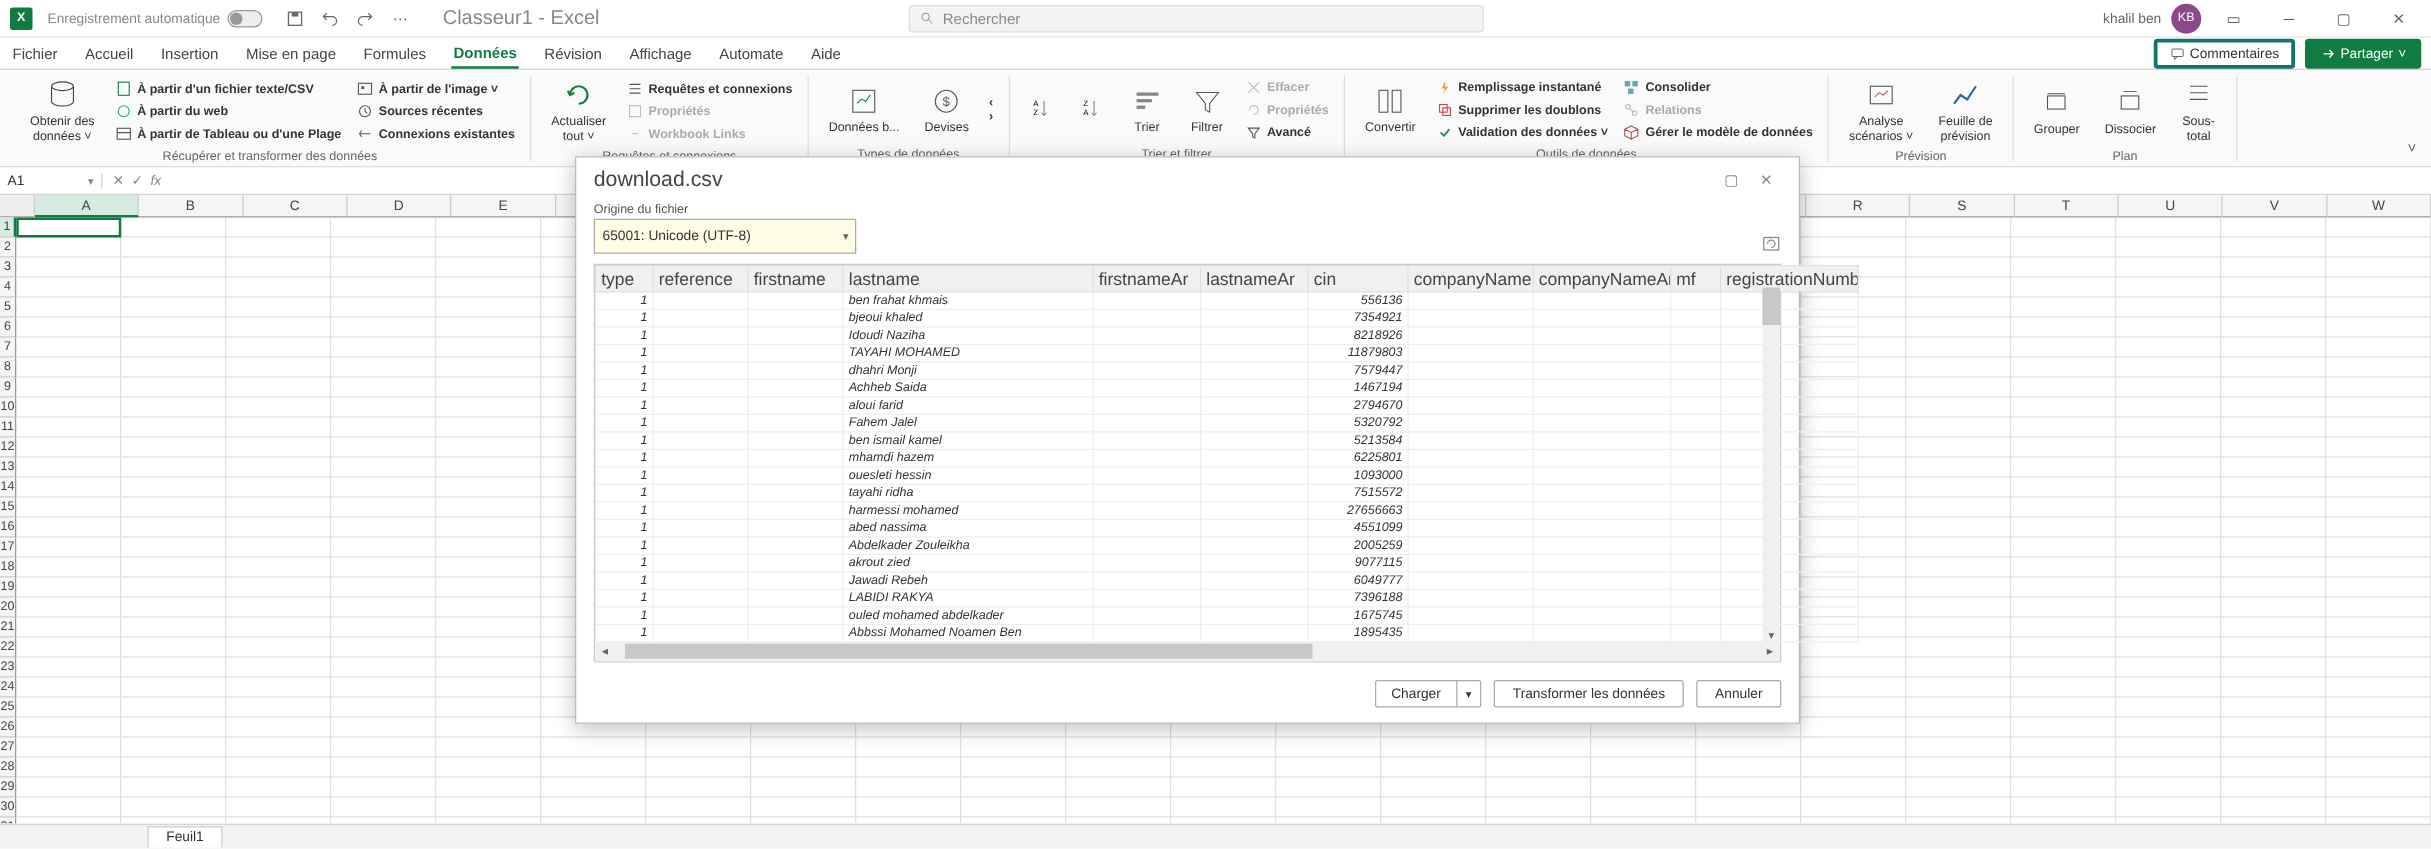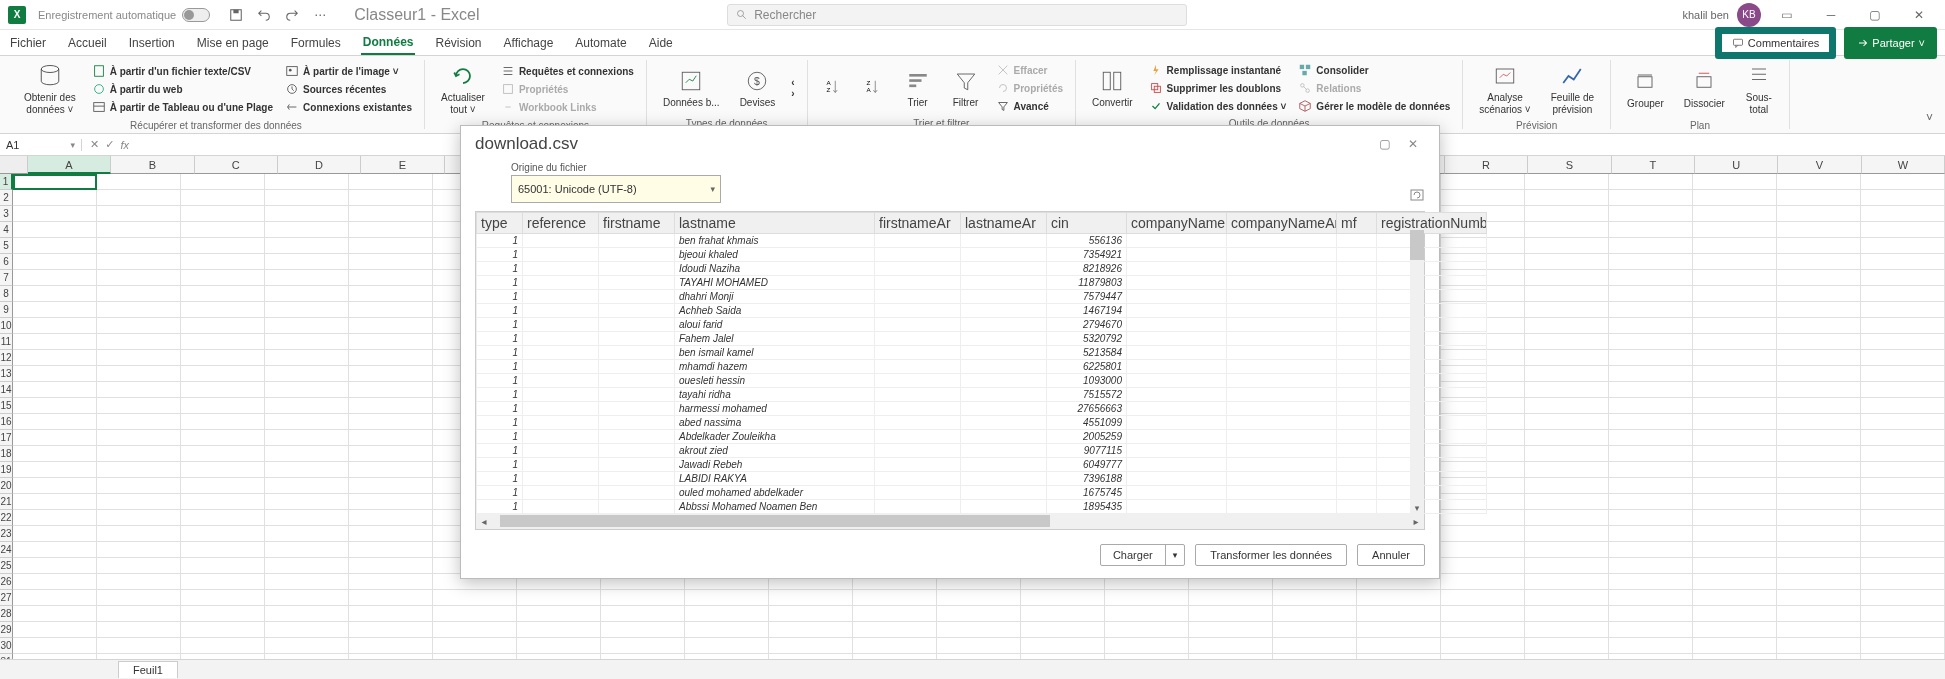--- a/index.html
+++ b/index.html
@@ -18,21 +18,21 @@
 .user-area { display:flex; align-items:center; gap:8px; margin-left:auto; }
 .user-name { color:#666; font-size:11px; }
 .avatar { width:24px; height:24px; border-radius:50%; background:#8a4a8a; color:#fff; display:flex; align-items:center; justify-content:center; font-size:10px; }
 .win-btn { width:36px; height:28px; display:flex; align-items:center; justify-content:center; color:#666; cursor:pointer; }
 
 
 .tabs { height:26px; display:flex; align-items:center; padding:0 8px; gap:18px; border-bottom:1px solid #d4d4d4; }
 .tab { font-size:12px; color:#444; padding:4px 2px; cursor:pointer; }
 .tab.active { border-bottom:2px solid #107c41; color:#107c41; font-weight:600; }
 .tab-right { margin-left:auto; display:flex; gap:8px; }
-.btn-comments { border:7px solid #0f766e; padding:3px 10px; border-radius:3px; font-size:11px; cursor:pointer; display:flex; align-items:center; gap:4px; }
+.btn-comments { border:3px solid #0f766e; padding:3px 10px; border-radius:3px; font-size:11px; cursor:pointer; display:flex; align-items:center; gap:4px; }
 .btn-share { background:#107c41; color:#fff; padding:3px 12px; border-radius:3px; font-size:11px; cursor:pointer; display:flex; align-items:center; gap:4px; }
 
 
 .ribbon { height:78px; background:#fafafa; border-bottom:1px solid #d4d4d4; display:flex; padding:4px 8px; }
 .group { border-right:1px solid #e0e0e0; padding:0 10px; display:flex; flex-direction:column; justify-content:space-between; }
 .group-content { display:flex; gap:8px; flex:1; }
 .group-label { text-align:center; font-size:10px; color:#666; padding-top:2px; }
 .big-btn { display:flex; flex-direction:column; align-items:center; justify-content:center; padding:2px 6px; cursor:pointer; text-align:center; font-size:10px; line-height:1.2; }
 .big-btn .ico { width:28px; height:28px; margin-bottom:2px; }
 .small-btn-col { display:flex; flex-direction:column; gap:2px; justify-content:center;font-weight:bold; }
@@ -63,21 +63,21 @@
 .cell-row { display:flex; height:16px; }
 .cell { width:84px; border-right:1px solid #e0e0e0; border-bottom:1px solid #e0e0e0; }
 .active-cell { position:absolute; top:0; left:0; width:84px; height:16px; border:2px solid #107c41; pointer-events:none; }
 
 
 .dialog { position:absolute; left:460px; top:125px; width:980px; background:#fff; border:1px solid #bbb; box-shadow:0 4px 16px rgba(0,0,0,0.25); display:flex; flex-direction:column; }
 .dlg-title { display:flex; align-items:center; padding:8px 14px 4px; }
 .dlg-title-text { font-size:17px; color:#444; flex:1; }
 .dlg-winbtn { width:24px; height:20px; display:flex; align-items:center; justify-content:center; color:#888; cursor:pointer; margin-left:4px; }
 .dlg-controls { display:flex; gap:14px; padding:4px 14px 8px; }
-.dlg-field { display:flex; flex-direction:column; gap:2px;margin-left:36px; }
+.dlg-field { display:flex; flex-direction:column; gap:2px; }
 .dlg-field label { font-size:10px; color:#555; }
 .dlg-select { height:28px; border:1px solid #aaa; font-size:11px; padding:0 18px 0 6px; background:#fff; position:relative; display:flex; align-items:center; min-width:180px; }
 .dlg-select.encoding { background:#fffde6; min-width:210px; }
 .dlg-select::after { content:'▾'; position:absolute; right:5px; color:#666; font-size:9px; }
 .dlg-refresh { margin-left:auto; align-self:flex-end; color:#888; cursor:pointer; }
 
 .preview { margin:0 14px 8px; border:1px solid #ccc; position:relative; }
 .preview-table { width:100%; border-collapse:collapse; font-size:10px; table-layout:fixed; }
 .preview-table th { background:#f0f0f0; border:1px solid #ddd; padding:2px 4px; text-align:left; font-weight:normal; color:#444; font-size:14px; white-space:nowrap; overflow:hidden; }
 .preview-table td { border:1px solid #eee; padding:1px 4px; color:#333; font-style:italic; white-space:nowrap; overflow:hidden; }

